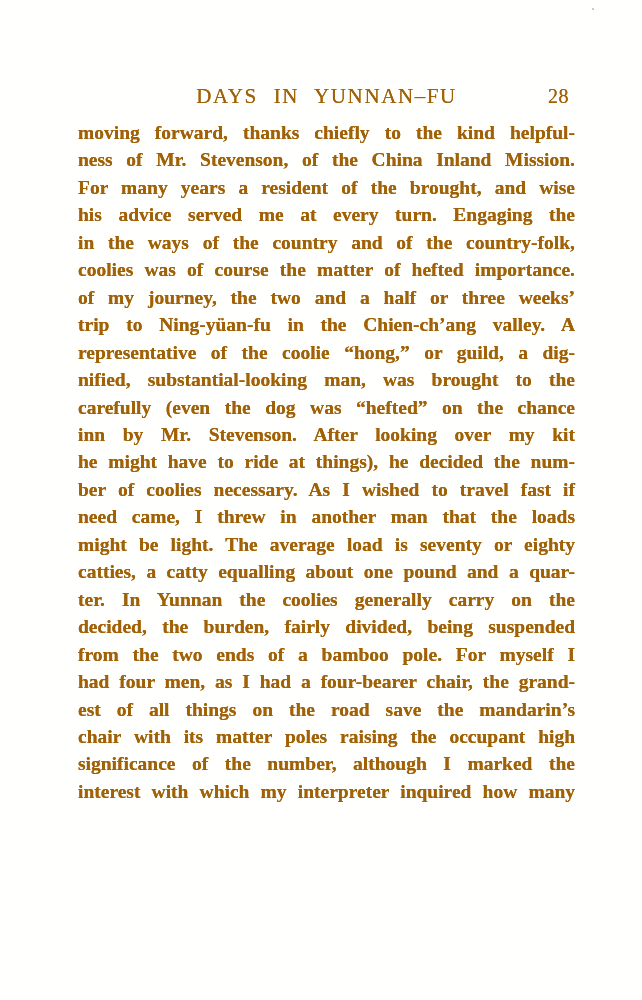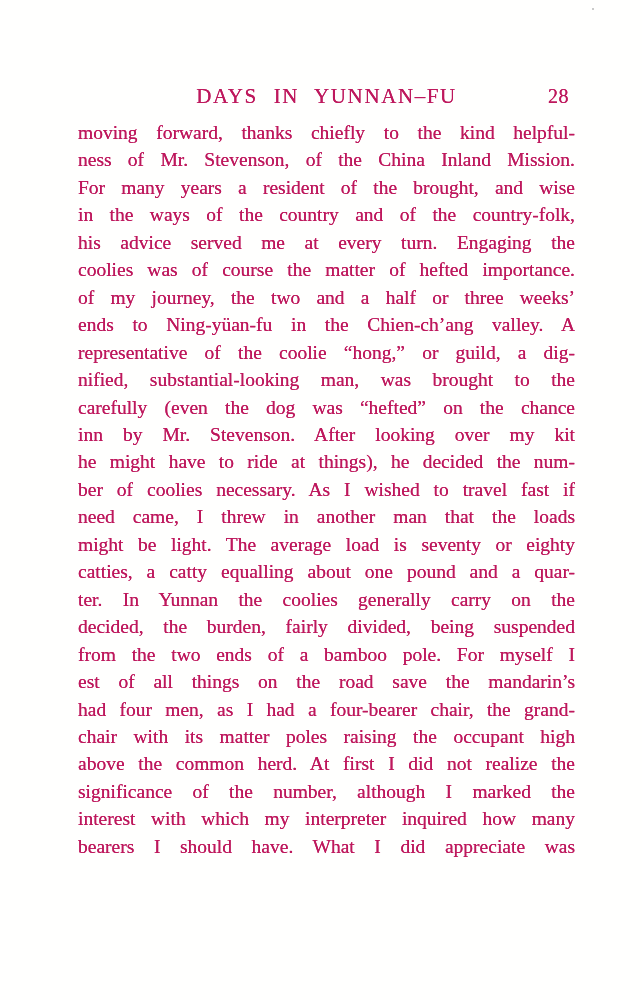--- a/index.html
+++ b/index.html
@@ -7,21 +7,21 @@
     padding: 0;
     background: #ffffff;
   }
   .page {
     position: relative;
     width: 642px;
     height: 1000px;
     background: #fffffe;
     overflow: hidden;
     font-family: "Liberation Serif", "DejaVu Serif", serif;
-    color: #be185d;
+    color: #a16207;
   }
   .running-head {
     position: absolute;
     left: 78px;
     top: 84px;
     width: 497px;
     height: 26px;
   }
   .head-title {
     position: absolute;
@@ -41,20 +41,21 @@
     top: 1px;
     font-size: 20px;
     letter-spacing: 0.5px;
     text-shadow: 0 0 0.6px currentColor;
   }
   .body-text {
     position: absolute;
     left: 78px;
     top: 119px;
     width: 497px;
+    font-weight: bold;
   }
   .line {
     font-size: 19.5px;
     line-height: 27.45px;
     text-align: justify;
     text-align-last: justify;
     text-shadow: 0 0 0.55px currentColor;
     white-space: nowrap;
   }
   .scan-speck {
@@ -73,38 +74,36 @@
 <div class="page">
   <div class="scan-speck"></div>
   <div class="running-head">
     <div class="head-title">DAYS IN YUNNAN–FU</div>
     <div class="head-page-number">28</div>
   </div>
   <div class="body-text">
       <div class="line">moving forward, thanks chiefly to the kind helpful-</div>
       <div class="line">ness of Mr. Stevenson, of the China Inland Mission.</div>
       <div class="line">For many years a resident of the brought, and wise</div>
+      <div class="line">his advice served me at every turn. Engaging the</div>
       <div class="line">in the ways of the country and of the country-folk,</div>
-      <div class="line">his advice served me at every turn. Engaging the</div>
       <div class="line">coolies was of course the matter of hefted importance.</div>
       <div class="line">of my journey, the two and a half or three weeks’</div>
-      <div class="line">ends to Ning-yüan-fu in the Chien-ch’ang valley. A</div>
+      <div class="line">trip to Ning-yüan-fu in the Chien-ch’ang valley. A</div>
       <div class="line">representative of the coolie “hong,” or guild, a dig-</div>
       <div class="line">nified, substantial-looking man, was brought to the</div>
       <div class="line">carefully (even the dog was “hefted” on the chance</div>
       <div class="line">inn by Mr. Stevenson. After looking over my kit</div>
       <div class="line">he might have to ride at things), he decided the num-</div>
       <div class="line">ber of coolies necessary. As I wished to travel fast if</div>
       <div class="line">need came, I threw in another man that the loads</div>
       <div class="line">might be light. The average load is seventy or eighty</div>
       <div class="line">catties, a catty equalling about one pound and a quar-</div>
       <div class="line">ter. In Yunnan the coolies generally carry on the</div>
       <div class="line">decided, the burden, fairly divided, being suspended</div>
       <div class="line">from the two ends of a bamboo pole. For myself I</div>
+      <div class="line">had four men, as I had a four-bearer chair, the grand-</div>
       <div class="line">est of all things on the road save the mandarin’s</div>
-      <div class="line">had four men, as I had a four-bearer chair, the grand-</div>
       <div class="line">chair with its matter poles raising the occupant high</div>
-      <div class="line">above the common herd. At first I did not realize the</div>
       <div class="line">significance of the number, although I marked the</div>
       <div class="line">interest with which my interpreter inquired how many</div>
-      <div class="line">bearers I should have. What I did appreciate was</div>
     </div>
 </div>
 
 </body></html>

